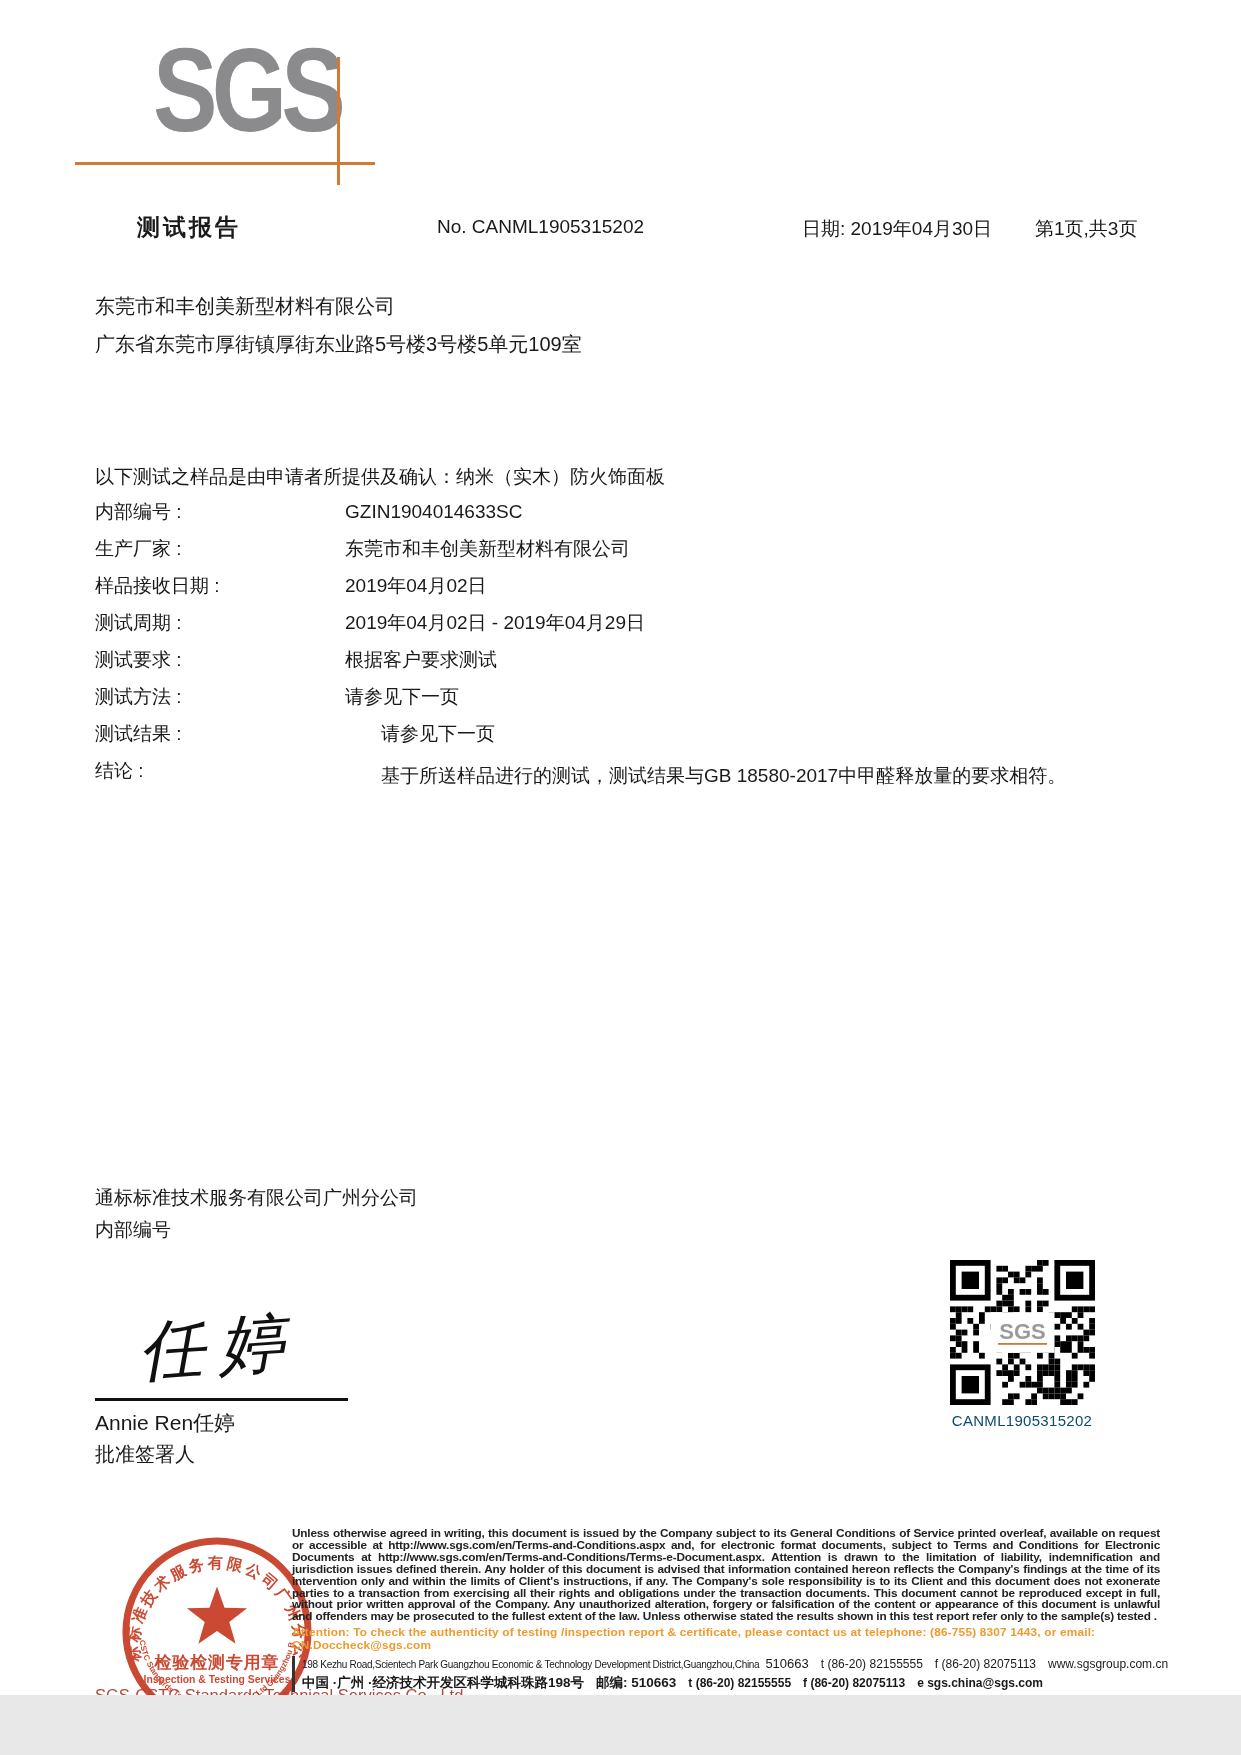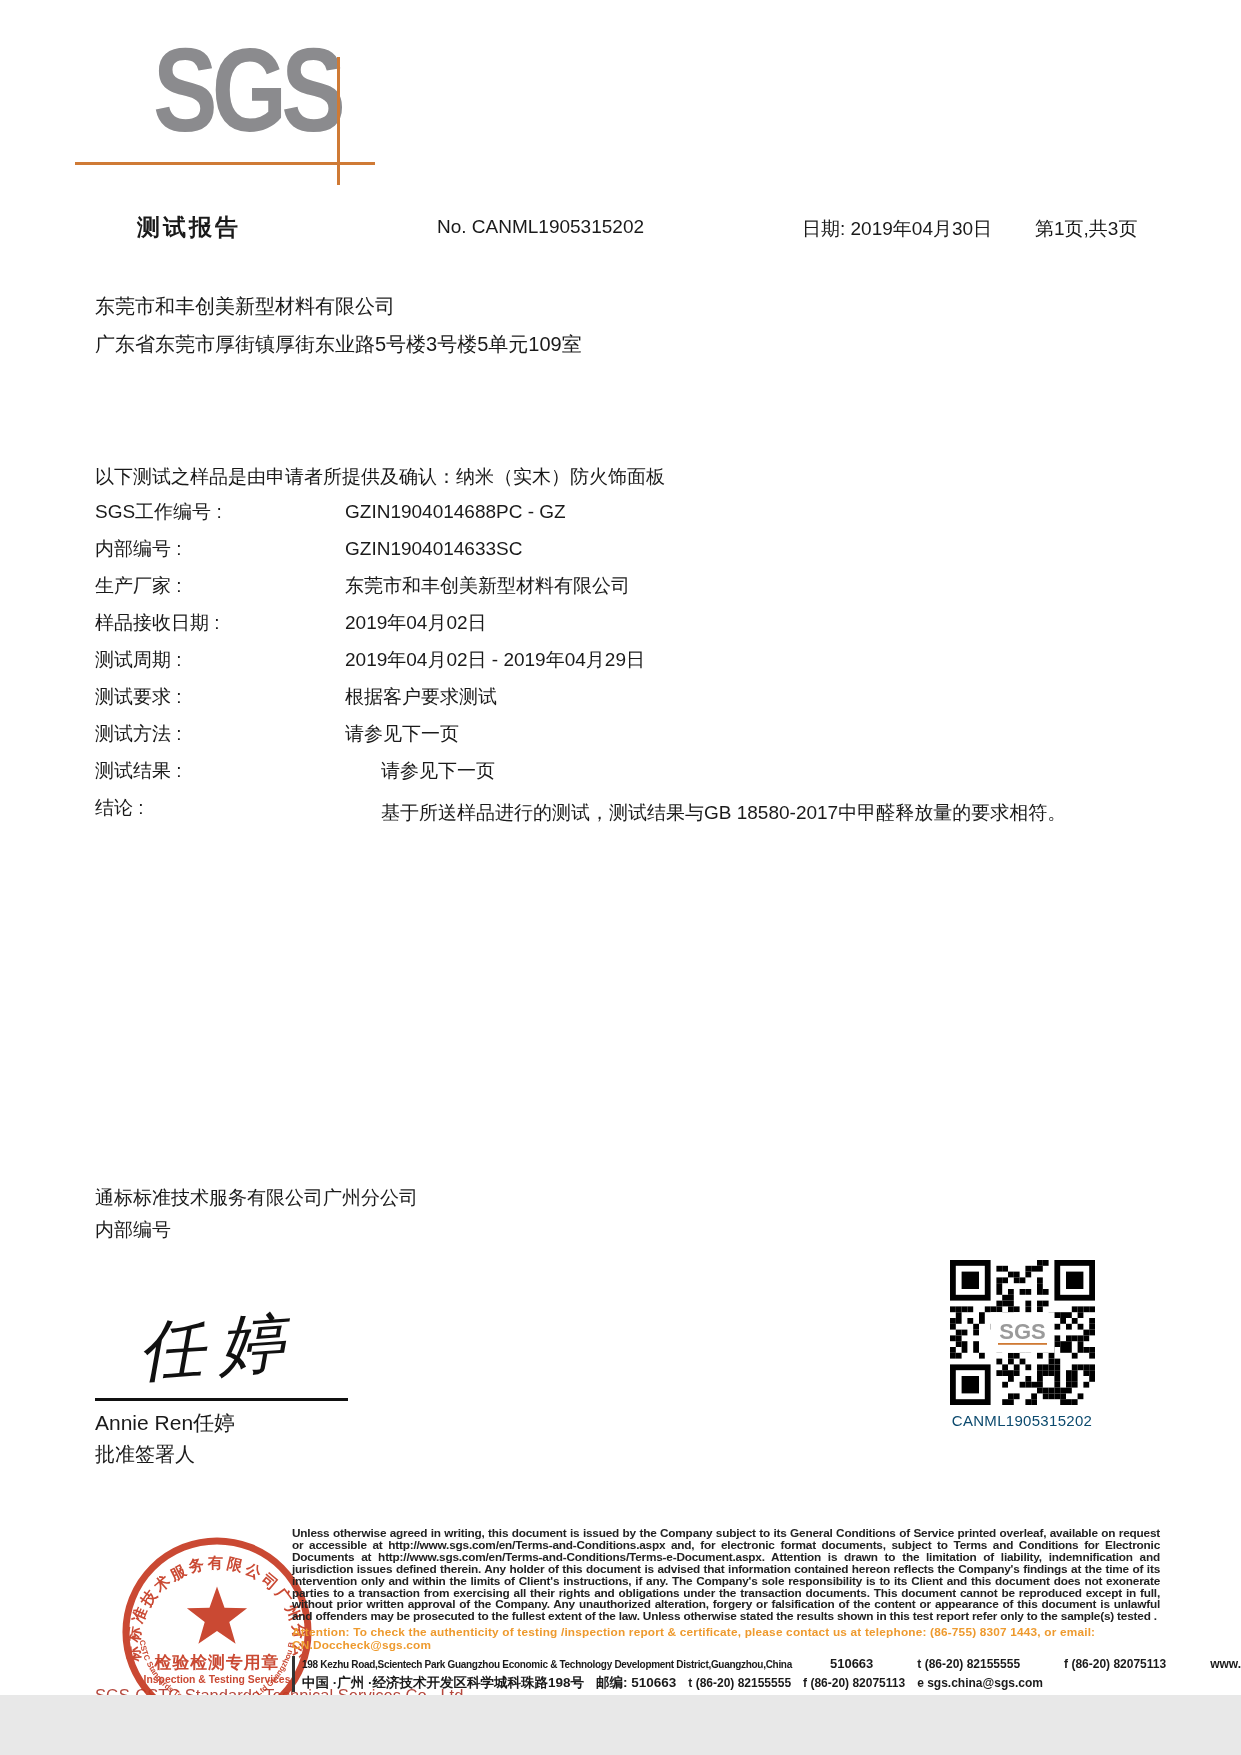--- a/index.html
+++ b/index.html
@@ -56,21 +56,21 @@
   .stamp{position:absolute;left:118px;top:1533px;width:198px;height:198px;opacity:.92;}
 
   
   .footer-right{position:absolute;left:292px;top:1528px;width:868px;}
   .disclaimer{font-size:11.8px;line-height:11.9px;font-weight:600;text-align:justify;
               letter-spacing:-.2px;color:#222;}
   .attention{margin-top:3px;font-size:11.8px;line-height:12.5px;font-weight:bold;
              color:#ee9a2e;letter-spacing:.2px;}
   .addr-block{margin-top:5px;border-left:3px solid #333;padding-left:7px;}
   .addr-row{display:flex;align-items:baseline;white-space:nowrap;}
-  .addr-row.en{font-size:10px;font-weight:bold;letter-spacing:-.3px;gap:32px;}
+  .addr-row.en{font-size:10px;font-weight:normal;letter-spacing:-.3px;}
   .addr-row.en .zip{font-size:13px;margin-left:6px;letter-spacing:0;}
   .addr-row.en .tf{font-size:12px;margin-left:12px;letter-spacing:0;}
   .addr-row.cn{font-size:13.5px;font-weight:bold;margin-top:3px;}
   .addr-row.cn .zip{margin-left:12px;}
   .addr-row.cn .tf{font-size:12px;margin-left:12px;}
 
   .bottom-rule{position:absolute;left:292px;top:1734px;width:868px;height:3px;background:#111;}
   .member{position:absolute;left:292px;top:1739px;width:868px;text-align:right;font-size:13px;color:#222;}
 </style>
 </head>
@@ -92,24 +92,20 @@
   </div>
 
   <div class="applicant">
     <div class="name">东莞市和丰创美新型材料有限公司</div>
     <div class="addr">广东省东莞市厚街镇厚街东业路5号楼3号楼5单元109室</div>
   </div>
 
   <div class="sample-line">以下测试之样品是由申请者所提供及确认：纳米（实木）防火饰面板</div>
 
   <div class="fields">
-    <div class="frow">
-      <div class="lbl">SGS工作编号 :</div>
-      <div class="val">GZIN1904014688PC - GZ</div>
-    </div>
     <div class="frow">
       <div class="lbl">内部编号 :</div>
       <div class="val">GZIN1904014633SC</div>
     </div>
     <div class="frow">
       <div class="lbl">生产厂家 :</div>
       <div class="val">东莞市和丰创美新型材料有限公司</div>
     </div>
     <div class="frow">
       <div class="lbl">样品接收日期 :</div>

